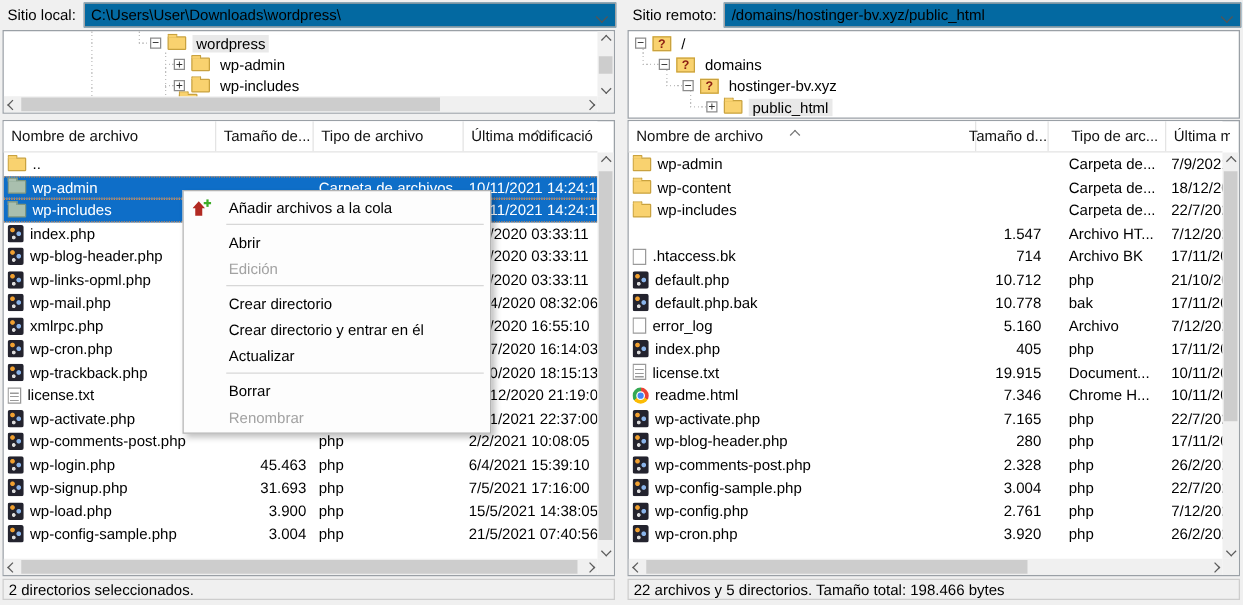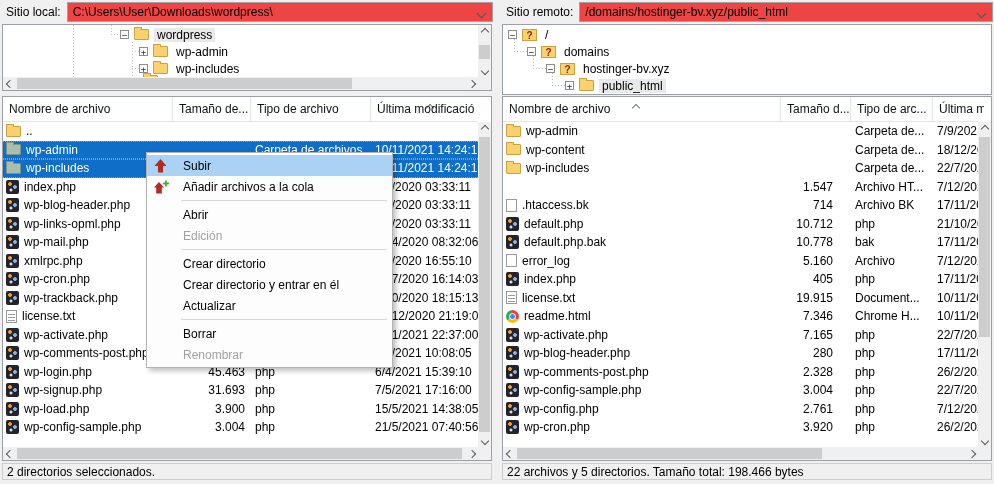--- a/index.html
+++ b/index.html
@@ -6,21 +6,21 @@
   body{width:994px;height:484px;position:relative;background:#f0f0f0;
        font-family:"Liberation Sans",sans-serif;font-size:12px;color:#000;overflow:hidden;
        --sel:#0e6ec8; --dots:#d98c4a; --track:#f0f0f0; --thumb:#cdcdcd; --hover:#a9d2f4;}
   .panel{position:absolute;top:0;height:484px;width:494px}
   #panel-local{left:0}
   #panel-remote{left:500px}
 
   
   .site-row{position:absolute;top:2px;left:3px;right:1px;height:20px;display:flex;align-items:center}
   .site-label{flex:0 0 auto;padding:0 6px 0 3px}
-  .combo{flex:1;height:20px;background:#ef4444;border:1px solid #a3a3a3;display:flex;align-items:center;
+  .combo{flex:1;height:20px;background:#0369a1;border:1px solid #a3a3a3;display:flex;align-items:center;
          padding:0 20px 0 5px;position:relative;box-sizing:border-box;white-space:nowrap;overflow:hidden}
   .chev{display:inline-block;width:6px;height:6px;border-top:1px solid #555;border-right:1px solid #555}
   .chev-up{transform:rotate(-45deg)}
   .chev-down{transform:rotate(135deg)}
   .chev-left{transform:rotate(-135deg)}
   .chev-right{transform:rotate(45deg)}
   .combo .combo-chev{position:absolute;right:7px;top:7px}
 
   
   .tree-box{position:absolute;top:24px;left:2px;right:2px;height:67px;background:#fff;
@@ -65,21 +65,21 @@
   
   .list-box{position:absolute;top:96px;left:2px;right:2px;height:365px;background:#fff;
             border:1px solid #9aa0a6;box-sizing:border-box}
   .lheader{position:absolute;top:0;left:0;right:13px;height:24px;background:#fff;border-bottom:1px solid #e4e4e4}
   .hcell{position:absolute;top:0;bottom:0;border-right:1px solid #e4e4e4;padding:5px 0 0 6px;
          box-sizing:border-box;white-space:nowrap;overflow:hidden;color:#111}
   .sortind{position:absolute;top:3px}
   .sortind .chev{width:5px;height:5px;border-color:#777}
   #panel-local .h0{left:0;width:170px} #panel-local .h1{left:170px;width:78px}
   #panel-local .h2{left:248px;width:120px} #panel-local .h3{left:368px;width:113px;border-right:none}
-  #panel-remote .h0{left:0;width:278px} #panel-remote .h1{left:278px;width:70px}
+  #panel-remote .h0{left:0;width:278px} #panel-remote .h1{left:266px;width:70px}
   #panel-remote .h2{left:348px;width:82px} #panel-remote .h3{left:430px;width:51px;border-right:none}
   #panel-local .sortind{left:424px} #panel-remote .sortind{left:130px}
 
   .rows{position:absolute;top:25px;left:0;right:13px;bottom:13px;overflow:hidden}
   .lrow{height:18.5px;position:relative;box-sizing:border-box}
   .lrow.sel{background:var(--sel);border-top:1px dotted var(--dots);border-bottom:1px dotted var(--dots)}
   .lrow.sel .cell{color:#fff}
   .cell{position:absolute;top:0;bottom:0;display:flex;align-items:center;white-space:nowrap;overflow:hidden}
   .c-name{gap:5px}
   .c-size{justify-content:flex-end}
@@ -587,28 +587,20 @@
     </div>
     <div class="corner"></div>
   </div>
 
   <div class="status">
     <span>22 archivos y 5 directorios. Tamaño total: 198.466 bytes</span>
   </div>
 </div>
 
 <div id="context-menu">
-    <div class="menu-item hover">
-      <span class="mi-ic">
-        <svg width="13" height="14" viewBox="0 0 13 14">
-          <path d="M6.5 0 L12.5 7 H9 V13.5 H4 V7 H0.5 Z" fill="#b22a23"></path>
-        </svg>
-      </span>
-      <span>Subir</span>
-    </div>
     <div class="menu-item">
       <span class="mi-ic">
         <svg width="15" height="14" viewBox="0 0 15 14">
           <path d="M5 2 L10 7.5 H7.8 V13.5 H2.2 V7.5 H0 Z" fill="#b22a23"></path>
           <rect x="9" y="2.6" width="6" height="1.8" fill="#3fae2a"></rect>
           <rect x="11.1" y="0.5" width="1.8" height="6" fill="#3fae2a"></rect>
         </svg>
       </span>
       <span>Añadir archivos a la cola</span>
     </div>

